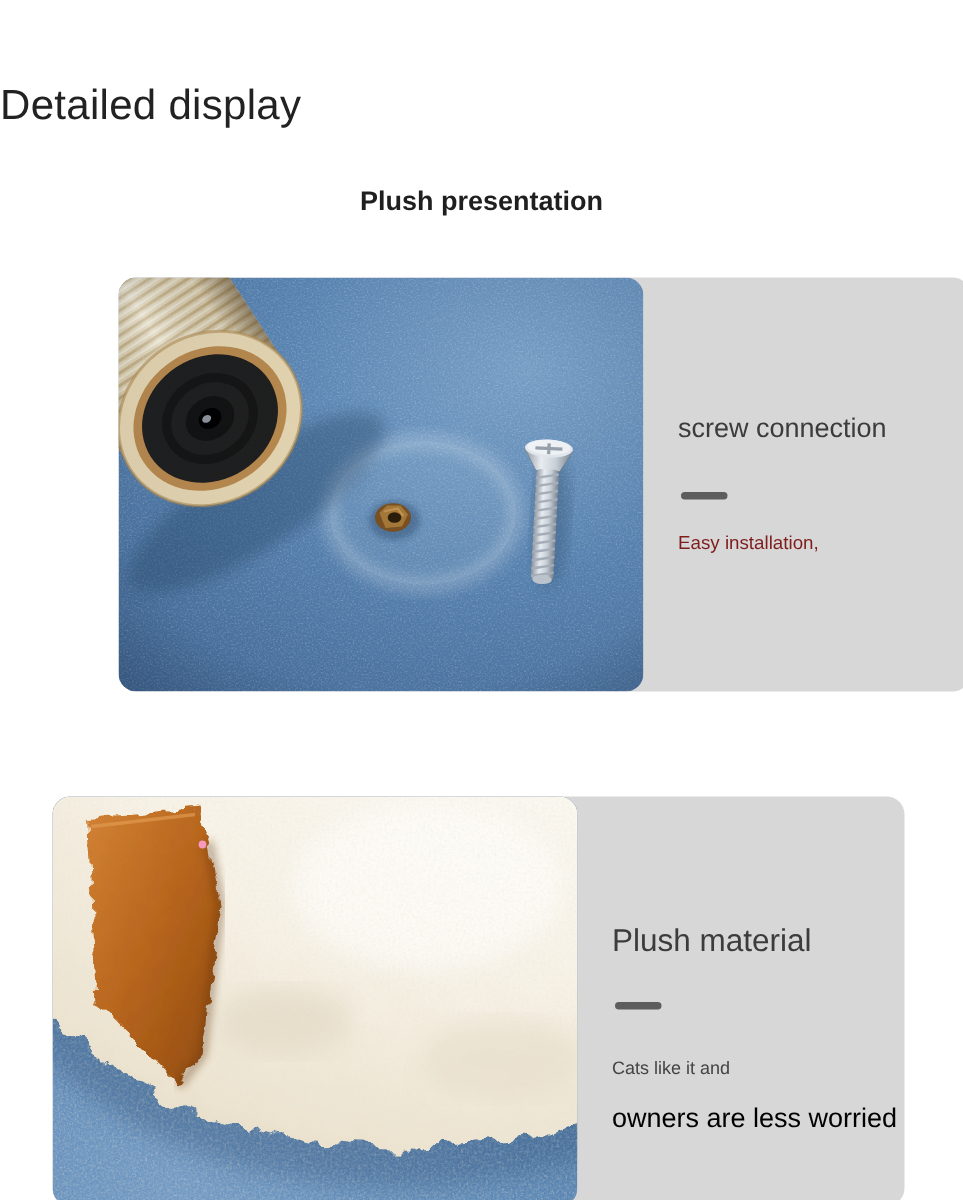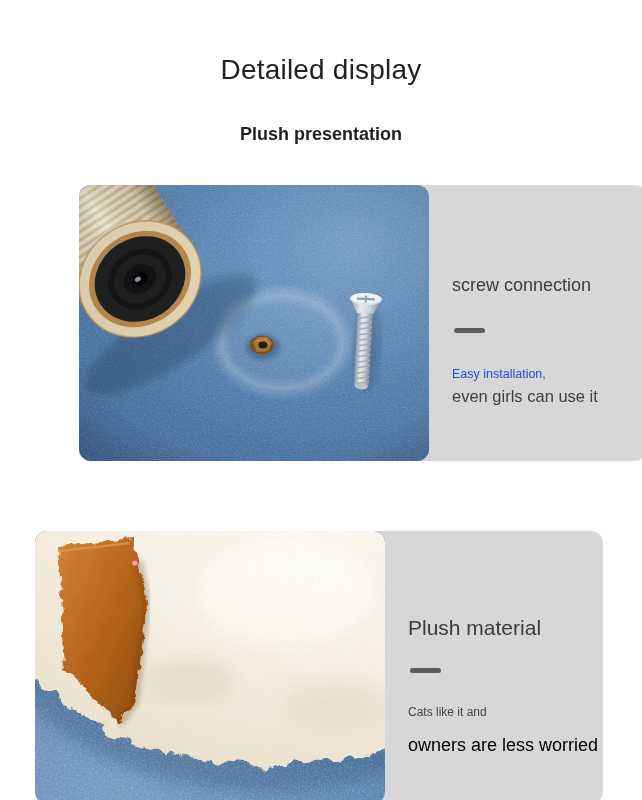--- a/index.html
+++ b/index.html
@@ -6,21 +6,21 @@
   body{
     width:642px;height:800px;
     background:#ffffff;
     font-family:"Liberation Sans", sans-serif;
     position:relative;
     overflow:hidden;
   }
   .page{position:absolute;inset:0;}
   .page-title{
     position:absolute;top:54px;left:0;width:642px;
-    text-align:center;
+    text-align:left;
     font-size:28px;font-weight:500;color:#222222;
     letter-spacing:0.2px;
   }
   .page-subtitle{
     position:absolute;top:124px;left:0;width:642px;
     text-align:center;
     font-size:18px;font-weight:700;color:#1f1f1f;
   }
   .card{
     position:absolute;left:35px;width:568px;
@@ -41,21 +41,21 @@
   }
   .card1 .heading{top:90px;font-size:18px;}
   .card2 .heading{top:85px;font-size:21px;}
   .dash{
     position:absolute;left:2px;width:31px;height:5px;
     border-radius:2.5px;background:#5d5d5d;
   }
   .card1 .dash{top:143px;}
   .card2 .dash{top:137px;}
   .desc{position:absolute;left:0;white-space:nowrap;}
-  .card1 .line1{top:182px;font-size:12.5px;color:#1d4ed8;}
+  .card1 .line1{top:170px;font-size:12.5px;color:#7f1d1d;}
   .card1 .line2{top:202px;font-size:16.5px;color:#3f3f3f;}
   .card2 .line1{top:174px;font-size:12px;color:#444444;}
   .card2 .line2{top:204px;font-size:18px;color:#000000;}
 </style>
 </head>
 <body>
 
 <div class="page">
 
   <div class="page-title">Detailed display</div>
@@ -152,21 +152,20 @@
           <ellipse cx="0" cy="88.5" rx="6.5" ry="3" fill="#c2cad2"></ellipse>
         </g>
 
         <rect width="350" height="276" fill="url(#f1-vig)"></rect>
       </svg>
     </div>
     <div class="panel">
       <div class="heading">screw connection</div>
       <div class="dash"></div>
       <div class="desc line1">Easy installation,</div>
-      <div class="desc line2">even girls can use it</div>
     </div>
   </section>
 
   <section class="card card2">
     <div class="photo">
       <svg width="350" height="273" viewBox="0 0 350 273" xmlns="http://www.w3.org/2000/svg">
         <defs>
           <radialGradient id="f2-blue" cx="0.25" cy="0.95" r="1.1">
             <stop offset="0" stop-color="#7199c3"></stop>
             <stop offset="0.55" stop-color="#5e8ab7"></stop>

